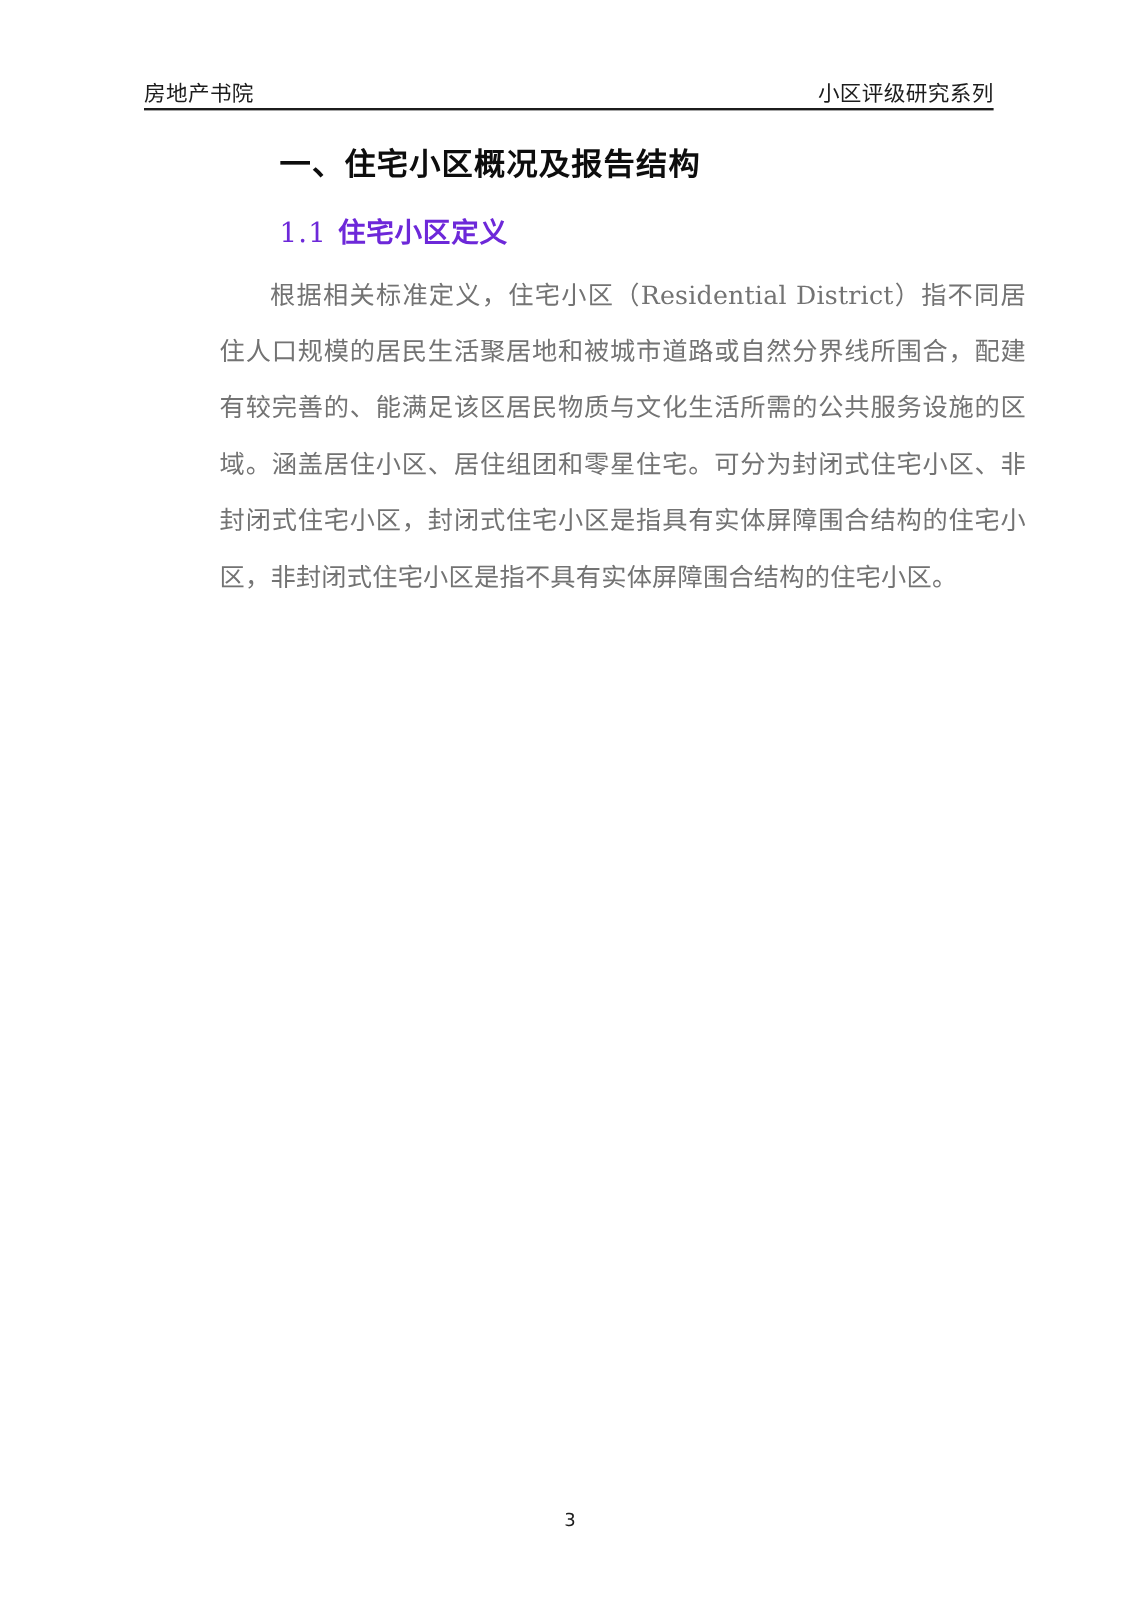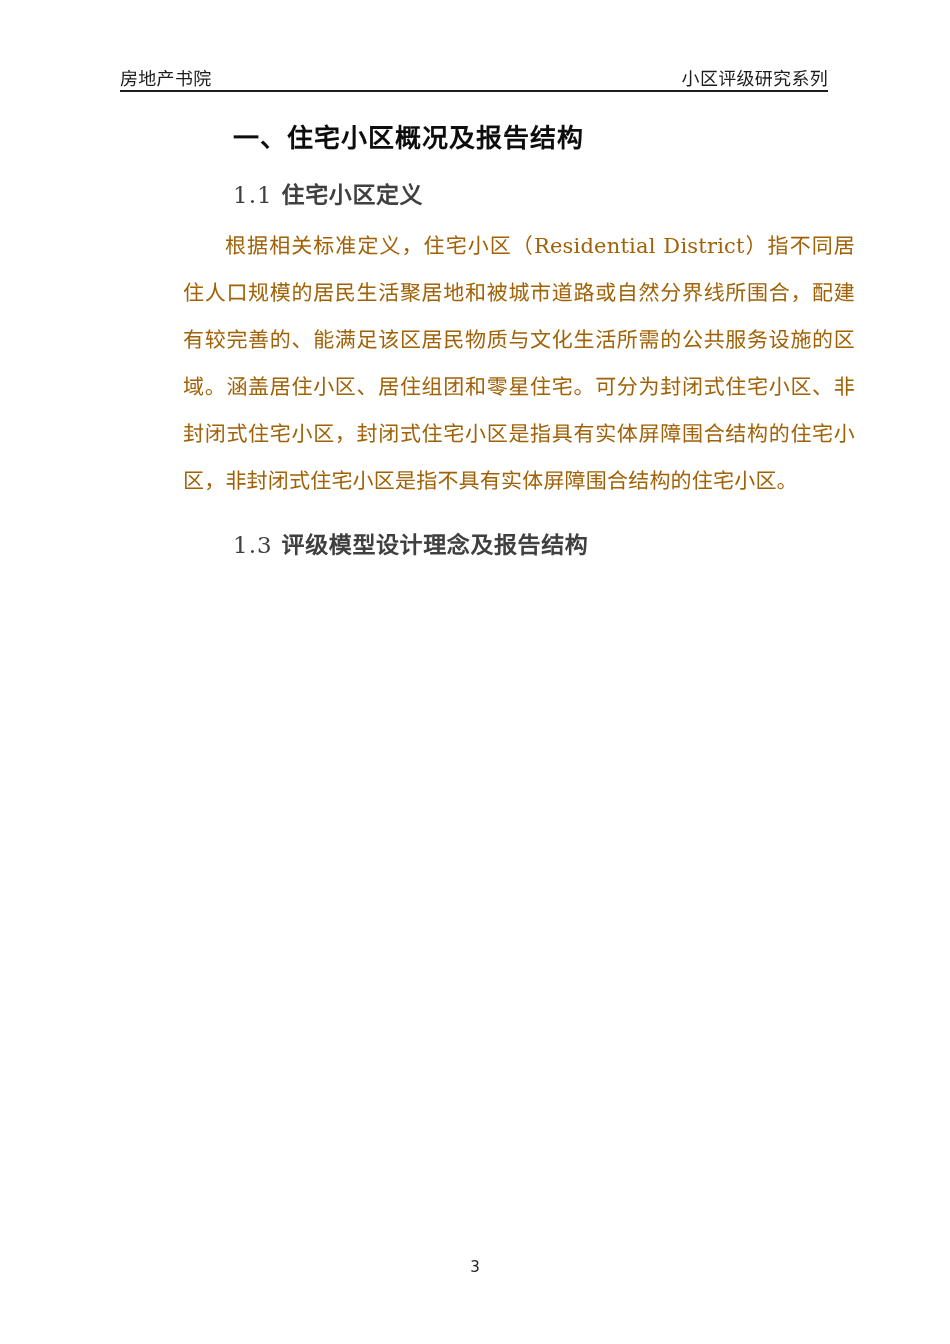--- a/index.html
+++ b/index.html
@@ -70,21 +70,21 @@
   }
 
   h2.sec-title {
     font-family: "DejaVu Sans", "Liberation Sans", sans-serif;
     font-weight: bold;
     font-size: 23px;
     line-height: 1.25;
     margin: 26px 0 0 0;
     padding: 0 0 0 50px;
     letter-spacing: 0.6px;
-    color: #404040;
+    color: #6d28d9;
   }
   h2.sec-title .num {
     font-family: "DejaVu Serif", "Liberation Serif", serif;
     font-weight: normal;
     letter-spacing: 1px;
   }
   h2.sec-title .sep {
     display: inline-block;
     width: 9px;
   }
@@ -92,21 +92,21 @@
   
   p.body {
     font-family: "DejaVu Serif", "Liberation Serif", serif;
     font-size: 21px;
     line-height: 47px;
     margin: 14px 0 0 0;
     text-align: justify;
     text-align-last: left;
     text-indent: 2em;
     letter-spacing: 0.2px;
-    color: #a16207;
+    color: #737373;
     word-break: break-all;
   }
   p.body.tight { margin-top: 10px; }
 
   
   .page-number {
     position: absolute;
     left: 0;
     right: 0;
     top: 1258px;
@@ -133,22 +133,19 @@
     <h1 class="doc-title">一、住宅小区概况及报告结构</h1>
 
     <h2 class="sec-title">
       <span class="num">1.1</span><span class="sep"></span><span>住宅小区定义</span>
     </h2>
 
     <p class="body">根据相关标准定义，住宅小区（Residential District）指不同居住人口规模的居民生活聚居地和被城市道路或自然分界线所围合，配建有较完善的、能满足该区居民物质与文化生活所需的公共服务设施的区域。涵盖居住小区、居住组团和零星住宅。可分为封闭式住宅小区、非封闭式住宅小区，封闭式住宅小区是指具有实体屏障围合结构的住宅小区，非封闭式住宅小区是指不具有实体屏障围合结构的住宅小区。</p>
 
 
 
-    <h2 class="sec-title">
-      <span class="num">1.3</span><span class="sep"></span><span>评级模型设计理念及报告结构</span>
-    </h2>
 
 
   </div>
 
   <div class="page-number">3</div>
 
 </div>
 
 </body></html>

